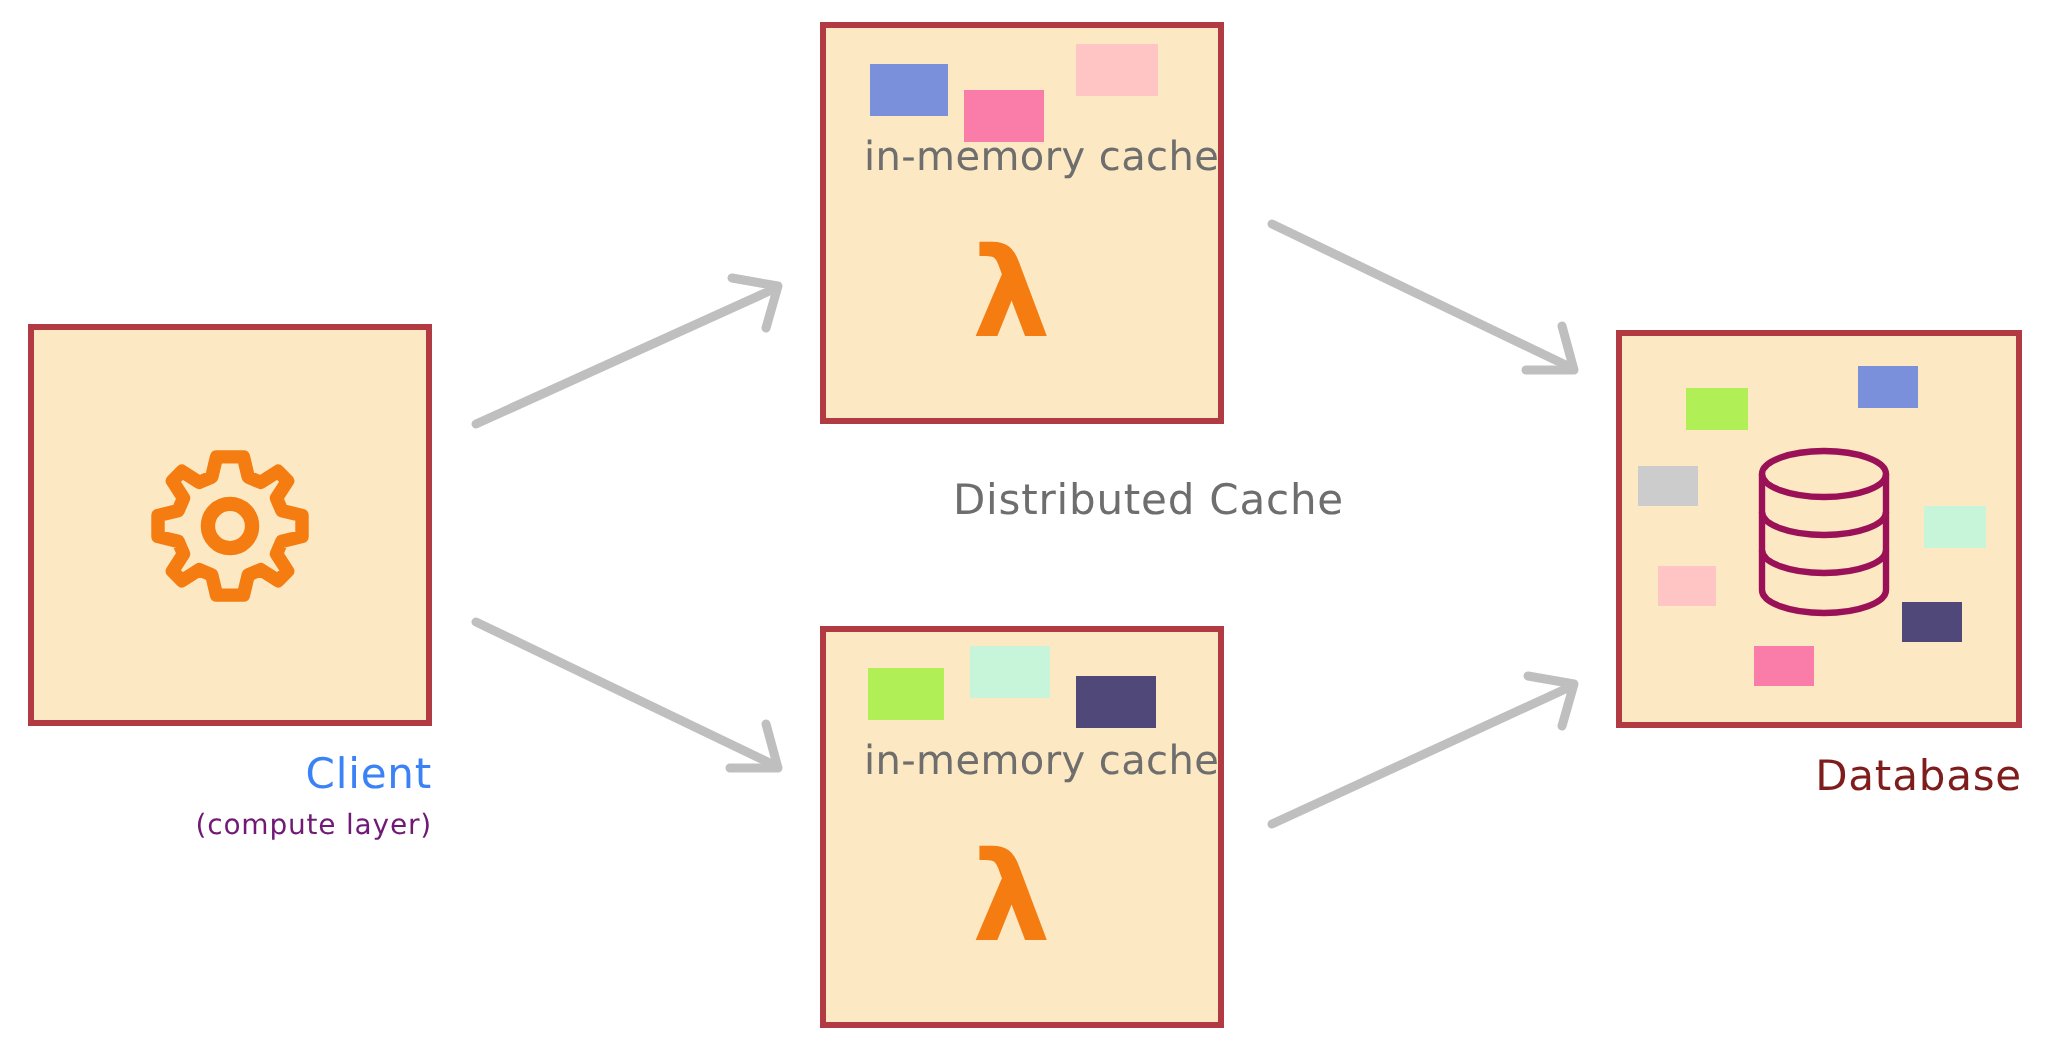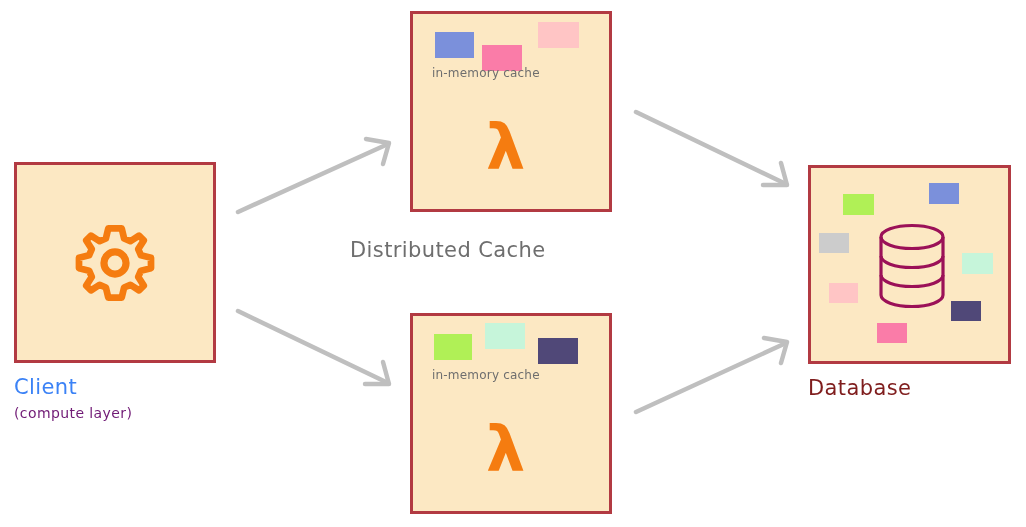--- a/index.html
+++ b/index.html
@@ -23,40 +23,40 @@
   .node-box {
     position: absolute;
     box-sizing: border-box;
     background: #FCE8C3;
     border: 3px solid #B23A42;
   }
 
   
   .caption {
     position: absolute;
-    text-align: left;
+    text-align: right;
     color: #6E6E6E;
     font-family: "DejaVu Sans", sans-serif;
     white-space: nowrap;
     letter-spacing: 0.4px;
   }
   .caption-main {
     font-size: 21px;
     font-weight: 400;
   }
   .caption-sub {
     font-size: 14px;
     font-weight: 400;
   }
 
   
   .cache-label {
     position: absolute;
     color: #6E6E6E;
-    font-size: 12px;
+    font-size: 20px;
     font-family: "DejaVu Sans", sans-serif;
     white-space: nowrap;
     letter-spacing: 0.2px;
   }
 
   
   .chip {
     position: absolute;
   }
 

